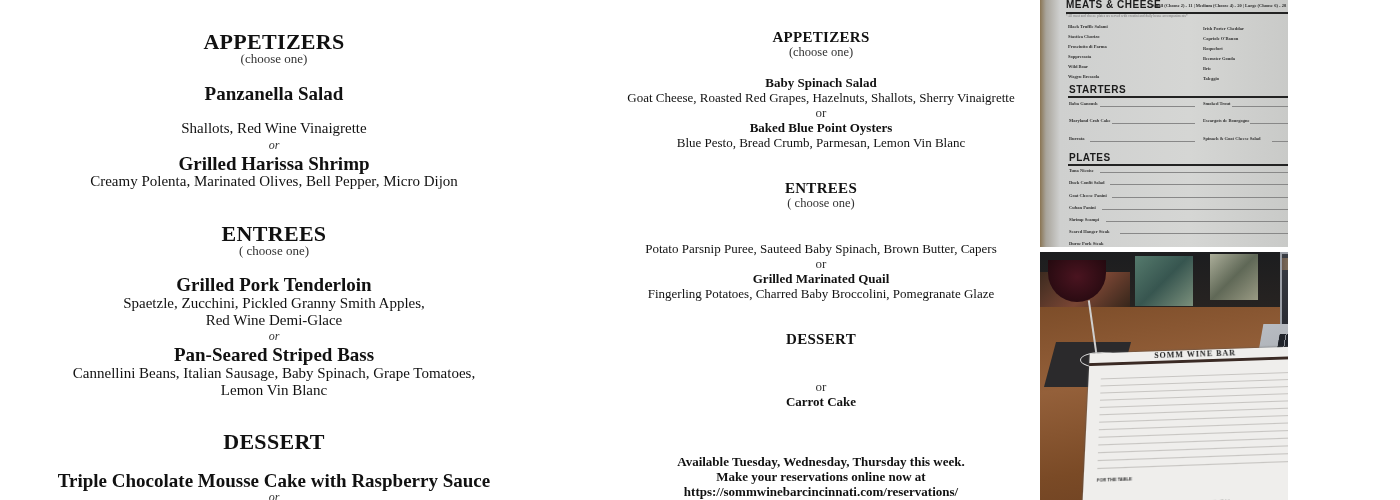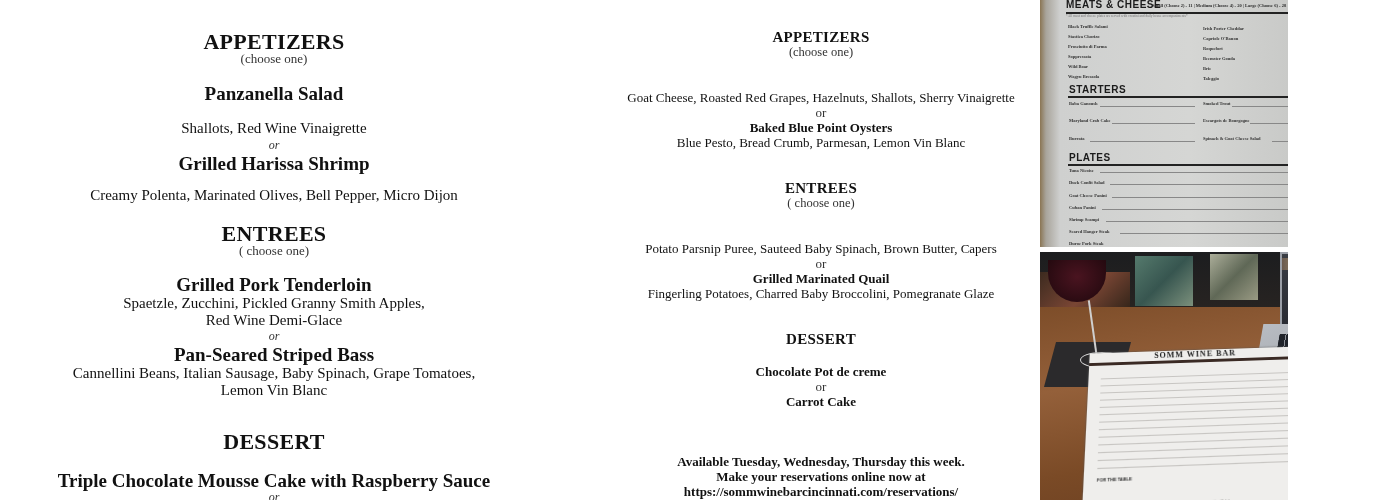--- a/index.html
+++ b/index.html
@@ -36,54 +36,54 @@
 </head>
 <body>
 
 <div id="menu-left" class="panel">
   <div class="abs sec-title" style="top:30px">APPETIZERS</div>
   <div class="abs sub" style="top:52px">(choose one)</div>
   <div class="abs dish" style="top:83px">Panzanella Salad</div>
   <div class="abs desc" style="top:120px">Shallots, Red Wine Vinaigrette</div>
   <div class="abs or" style="top:138px">or</div>
   <div class="abs dish" style="top:153px">Grilled Harissa Shrimp</div>
-  <div class="abs desc" style="top:187px">Creamy Polenta, Marinated Olives, Bell Pepper, Micro Dijon</div>
+  <div class="abs desc" style="top:173px">Creamy Polenta, Marinated Olives, Bell Pepper, Micro Dijon</div>
 
   <div class="abs sec-title" style="top:222px">ENTREES</div>
   <div class="abs sub" style="top:244px">( choose one)</div>
   <div class="abs dish" style="top:274px">Grilled Pork Tenderloin</div>
   <div class="abs desc" style="top:295px">Spaetzle, Zucchini, Pickled Granny Smith Apples,</div>
   <div class="abs desc" style="top:312px">Red Wine Demi-Glace</div>
   <div class="abs or" style="top:329px">or</div>
   <div class="abs desc" style="top:365px">Cannellini Beans, Italian Sausage, Baby Spinach, Grape Tomatoes,</div>
   <div class="abs dish" style="top:344px">Pan-Seared Striped Bass</div>
   <div class="abs desc" style="top:382px">Lemon Vin Blanc</div>
 
   <div class="abs sec-title" style="top:430px">DESSERT</div>
   <div class="abs dish" style="top:470px">Triple Chocolate Mousse Cake with Raspberry Sauce</div>
   <div class="abs or" style="top:490px">or</div>
 </div>
 
 <div id="menu-mid" class="panel">
   <div class="abs sec-title" style="top:29px">APPETIZERS</div>
   <div class="abs sub" style="top:45px">(choose one)</div>
+  <div class="abs dish" style="top:75px">Baby Spinach Salad</div>
   <div class="abs desc" style="top:90px">Goat Cheese, Roasted Red Grapes, Hazelnuts, Shallots, Sherry Vinaigrette</div>
   <div class="abs or" style="top:105px">or</div>
   <div class="abs dish" style="top:120px">Baked Blue Point Oysters</div>
   <div class="abs desc" style="top:135px">Blue Pesto, Bread Crumb, Parmesan, Lemon Vin Blanc</div>
 
   <div class="abs sec-title" style="top:180px">ENTREES</div>
   <div class="abs sub" style="top:196px">( choose one)</div>
   <div class="abs desc" style="top:241px">Potato Parsnip Puree, Sauteed Baby Spinach, Brown Butter, Capers</div>
   <div class="abs or" style="top:256px">or</div>
   <div class="abs dish" style="top:271px">Grilled Marinated Quail</div>
   <div class="abs desc" style="top:286px">Fingerling Potatoes, Charred Baby Broccolini, Pomegranate Glaze</div>
 
   <div class="abs sec-title" style="top:331px">DESSERT</div>
-  <div class="abs dish" style="top:364px">Chocolate Pot de creme</div>
   <div class="abs or" style="top:379px">or</div>
   <div class="abs dish" style="top:394px">Carrot Cake</div>
 
   <div class="abs note" style="top:454px">Available Tuesday, Wednesday, Thursday this week.</div>
   <div class="abs note" style="top:469px">Make your reservations online now at</div>
   <div class="abs note" style="top:484px">https://sommwinebarcincinnati.com/reservations/</div>
 </div>
 
 <div id="photo-top" class="photo">
   <div class="pm pm-head" style="left:26px;top:-1px">MEATS &amp; CHEESE</div>

